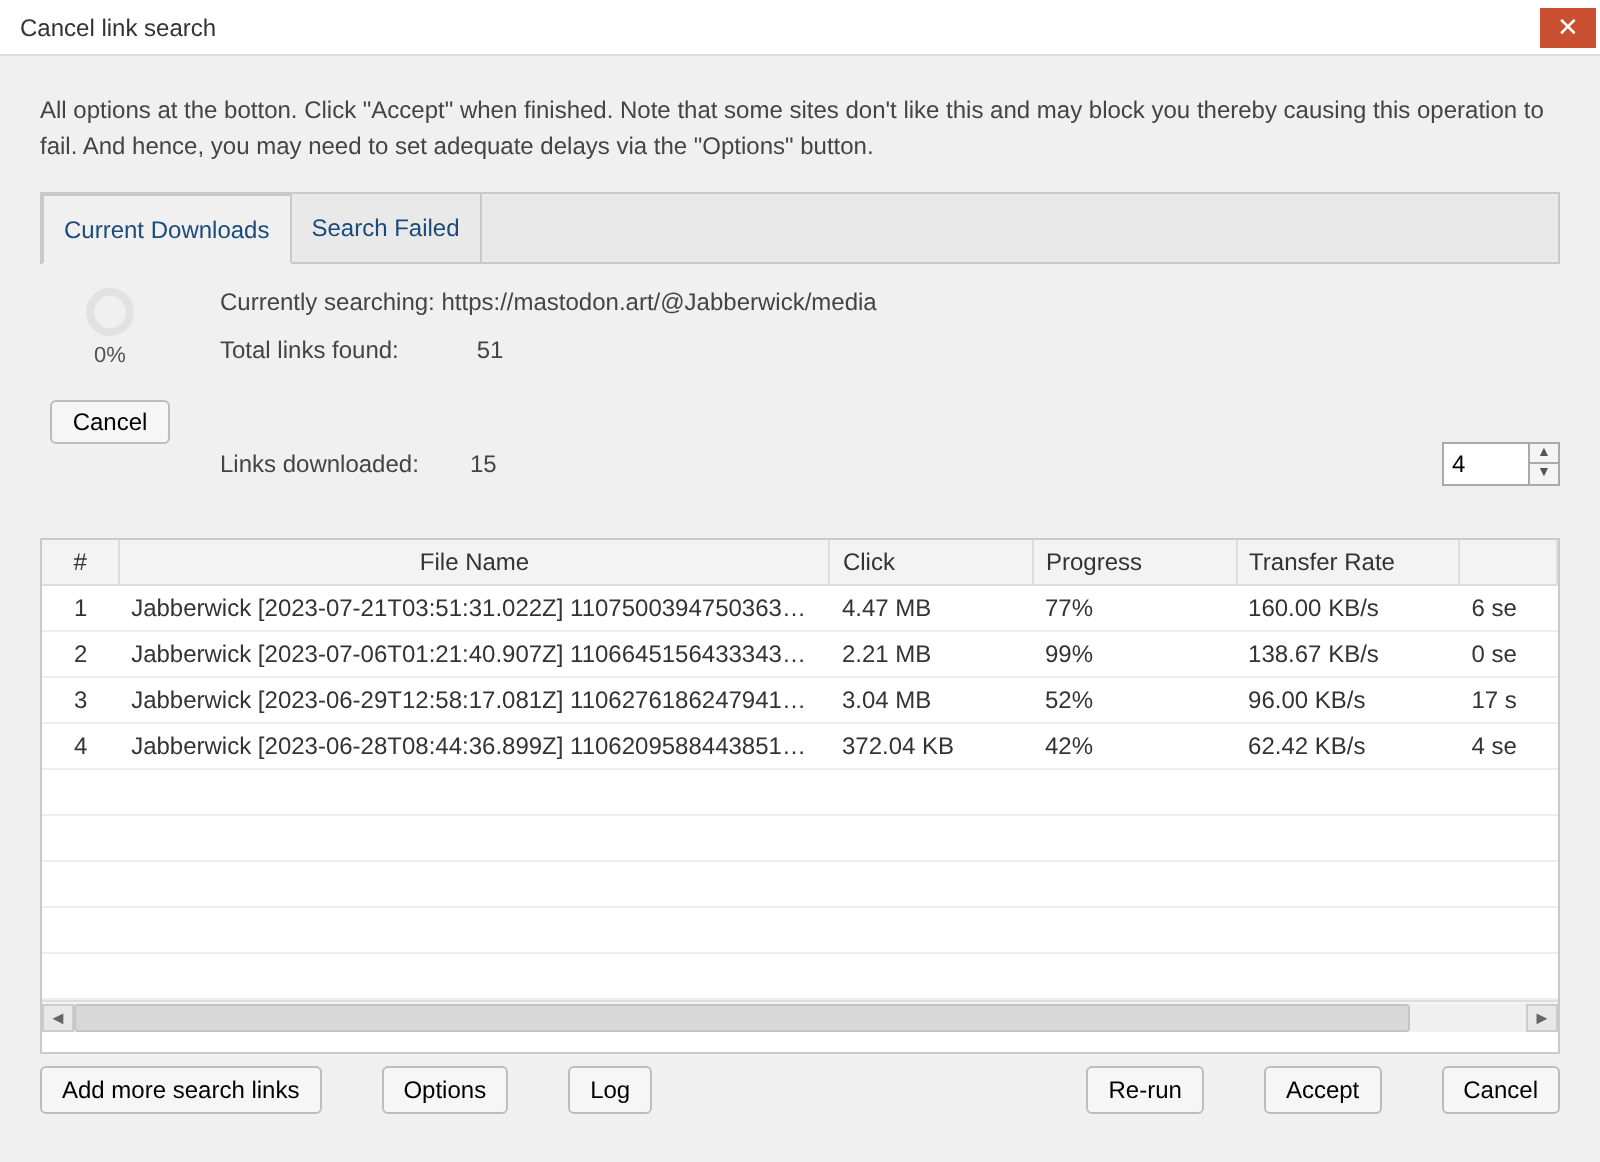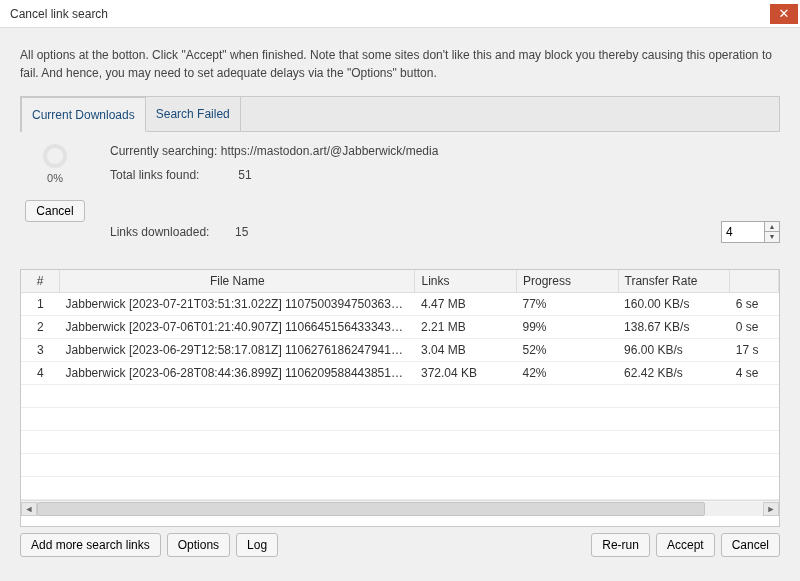--- a/index.html
+++ b/index.html
@@ -191,20 +191,21 @@
     display: flex; align-items: center; justify-content: center;
     color: #666;
     cursor: pointer;
   }
   .hscroll .track { flex:1; height:14px; background:#f0f0f0; position:relative; }
   .hscroll .thumb { position:absolute; left:0; top:0; height:14px; width:92%; background:#d8d8d8; border:1px solid #c4c4c4; border-radius:2px; }
   .footer {
     margin-top: 6px;
     display: flex;
     align-items: center;
+    gap: 24px;
   }
   .footer .spacer { flex: 1; }
   .btn {
     padding: 4px 10px;
     font-size: 12px;
     background: #f6f6f6;
     border: 1px solid #bdbdbd;
     border-radius: 3px;
     cursor: pointer;
     margin-right: 6px;
@@ -257,21 +258,21 @@
       </div>
     </div>
   </div>
 
   <div class="tablewrap">
     <table>
       <thead>
         <tr>
           <th class="col-idx">#</th>
           <th class="col-name">File Name</th>
-          <th class="col-size">Links</th>
+          <th class="col-size">Click</th>
           <th class="col-prog">Progress</th>
           <th class="col-rate">Transfer Rate</th>
           <th class="col-time"></th>
         </tr>
       </thead>
       <tbody id="tbody">
           <tr>
             <td class="col-idx">1</td>
             <td class="col-name">Jabberwick [2023-07-21T03:51:31.022Z] 110750039475036384 …</td>
             <td class="col-size">4.47 MB</td>

